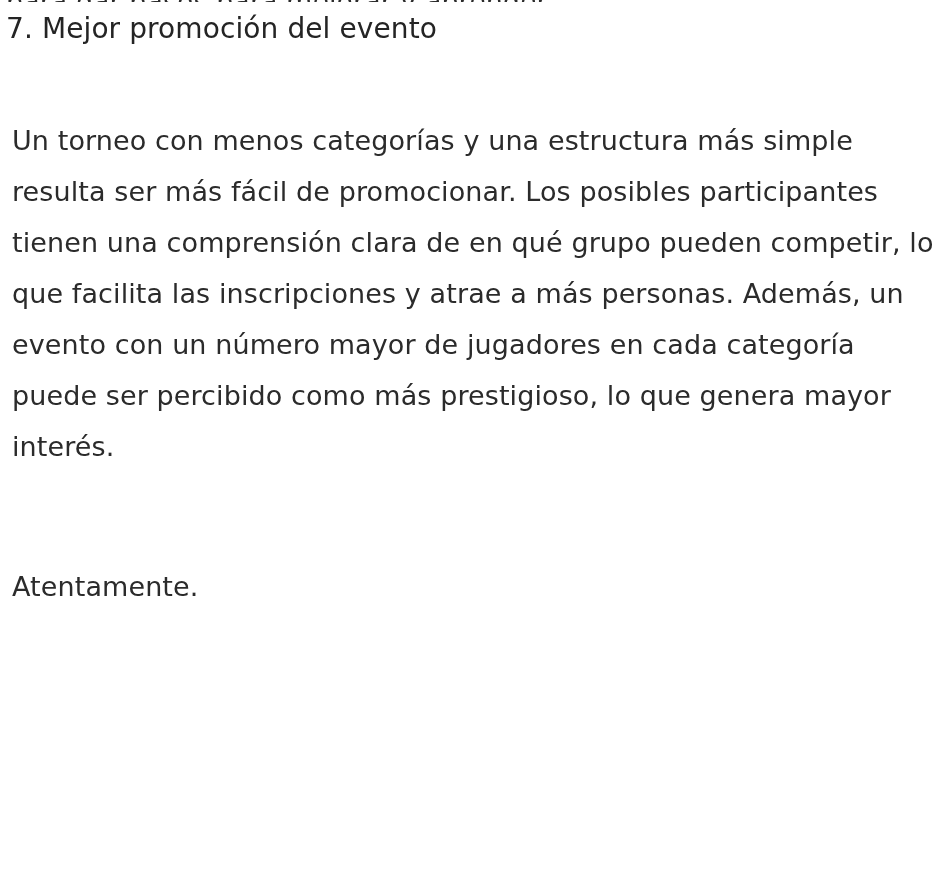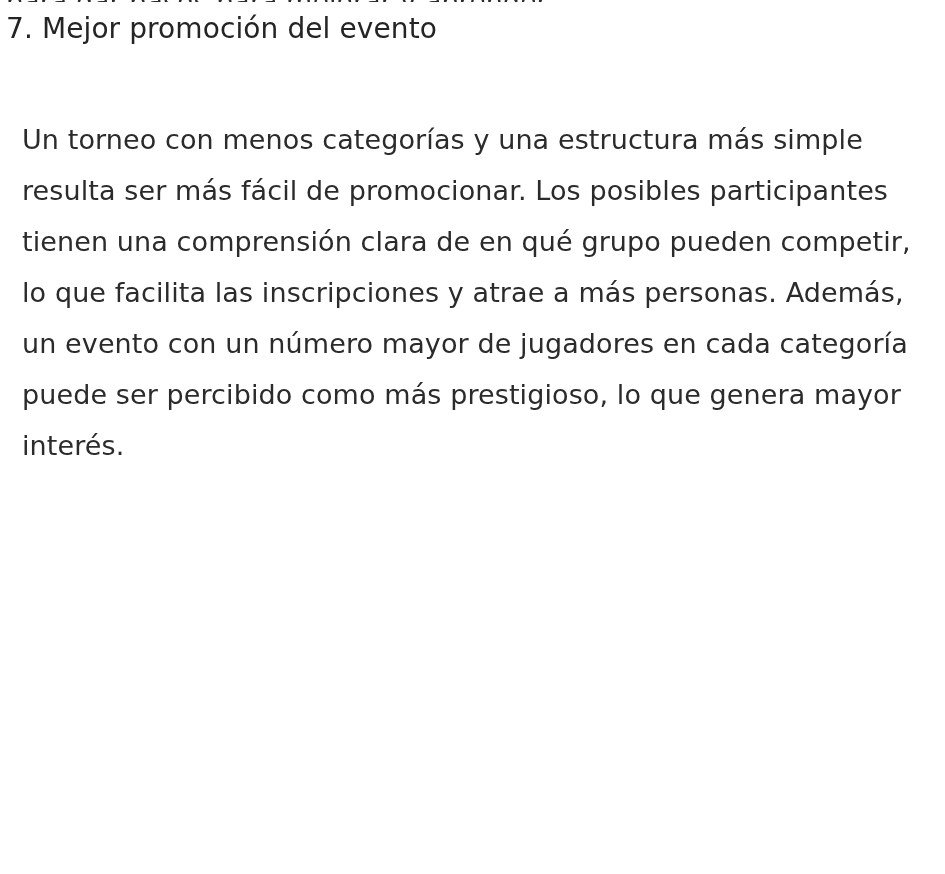--- a/index.html
+++ b/index.html
@@ -39,28 +39,28 @@
     position: absolute;
     top: 12px;
     left: 6px;
     width: 934px;
   }
   .heading {
     font-size: 28px;
     line-height: 34px;
     font-weight: 400;
     color: #242424;
-    margin: 0 0 5px 0;
+    margin: 0 0 16px 0;
     letter-spacing: 0.1px;
   }
   .para {
     font-size: 27px;
     line-height: 51px;
     color: #2b2b2b;
-    margin: 16px;
+    margin: 6px;
     letter-spacing: 0.1px;
     text-align: left;
   }
   .gap-lg { height: 47px; }
   .gap-md { height: 40px; }
   .gap-sm { height: 37px; }
 </style>
 </head>
 <body>
 
@@ -74,18 +74,19 @@
 
     <div class="gap-lg"></div>
 
     <p class="para">Un torneo con menos categorías y una estructura más simple resulta ser más fácil de promocionar. Los posibles participantes tienen una comprensión clara de en qué grupo pueden competir, lo que facilita las inscripciones y atrae a más personas. Además, un evento con un número mayor de jugadores en cada categoría puede ser percibido como más prestigioso, lo que genera mayor interés.</p>
 
     <div class="gap-md"></div>
 
 
     <div class="gap-sm"></div>
 
+    <p class="para">Atentamente.</p>
 
     <div class="gap-sm"></div>
 
 
   </div>
 </div>
 
 </body></html>

